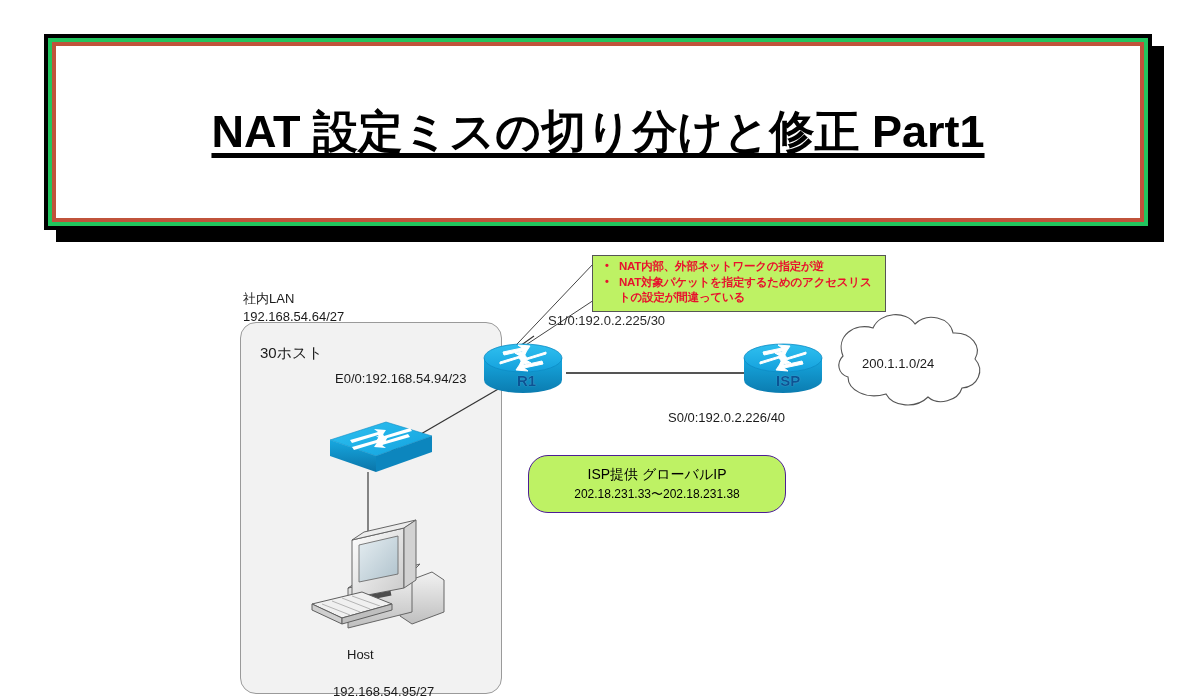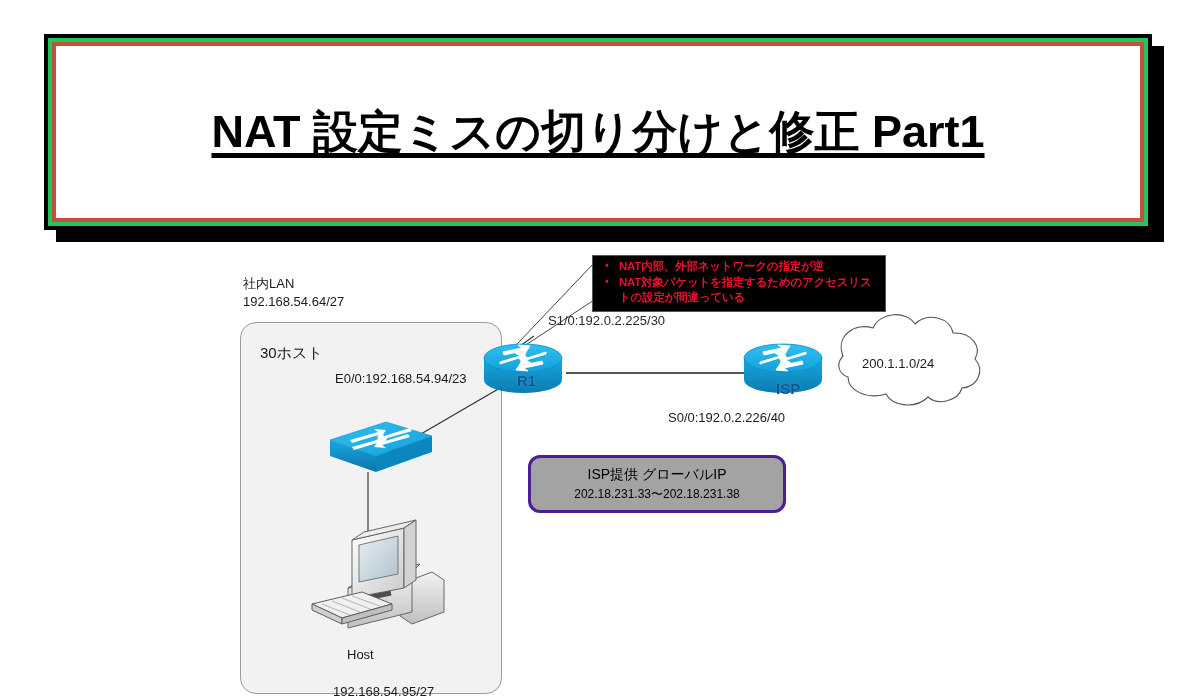--- a/index.html
+++ b/index.html
@@ -90,21 +90,21 @@
     height: 372px;
     background: #F2F2F2;
     border: 1px solid #9a9a9a;
     border-radius: 16px;
     box-sizing: border-box;
   }
 
   #lan-cloud-label {
     position: absolute;
     left: 243px;
-    top: 35px;
+    top: 50px;
   }
   #lan-hosts-label {
     position: absolute;
     left: 260px;
     top: 103px;
     font-size: 15px;
   }
   #e00-label {
     position: absolute;
     left: 335px;
@@ -139,50 +139,50 @@
 
   
   .device-name {
     position: absolute;
     font-size: 15px;
     font-weight: bold;
     color: #0B5394;
     text-shadow: 0 0 1px rgba(255,255,255,0.45);
   }
   #r1-name { left: 517px; top: 132px; }
-  #isp-name { left: 776px; top: 132px; margin-top: 8px; }
+  #isp-name { left: 776px; top: 132px; }
 
   
   #global-ip-box {
     position: absolute;
     left: 528px;
     top: 215px;
     width: 258px;
     height: 58px;
-    border: 3px solid #4c1d95;
-    border-radius: 12px;
-    background: #a3a3a3;
+    border: 1px solid #4c1d95;
+    border-radius: 20px;
+    background: #bef264;
     box-sizing: border-box;
     display: flex;
     flex-direction: column;
     align-items: center;
     justify-content: center;
     gap: 2px;
   }
   #global-ip-box .line1 { font-size: 14px; }
   #global-ip-box .line2 { font-size: 12px; }
 
   
   #callout {
     position: absolute;
     left: 592px;
     top: 15px;
     width: 294px;
     height: 57px;
-    background: #000000;
+    background: #bef264;
     border: 1px solid #555555;
     box-sizing: border-box;
     padding: 3px 6px 3px 4px;
   }
   #callout ul {
     margin: 0;
     padding: 0 0 0 22px;
     list-style: none;
   }
   #callout li {

